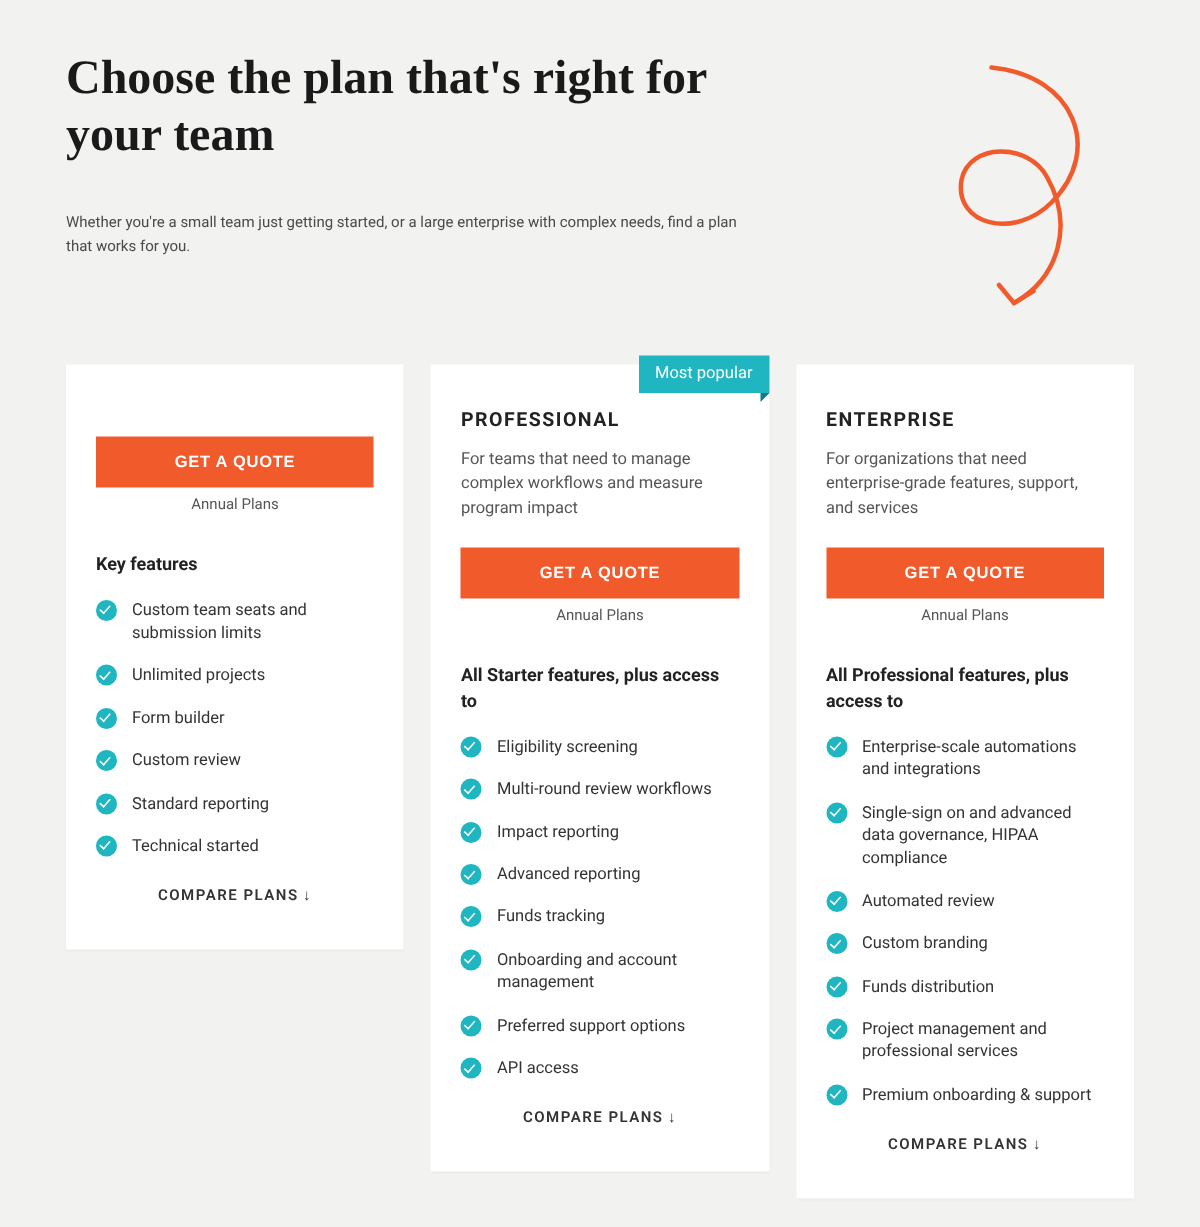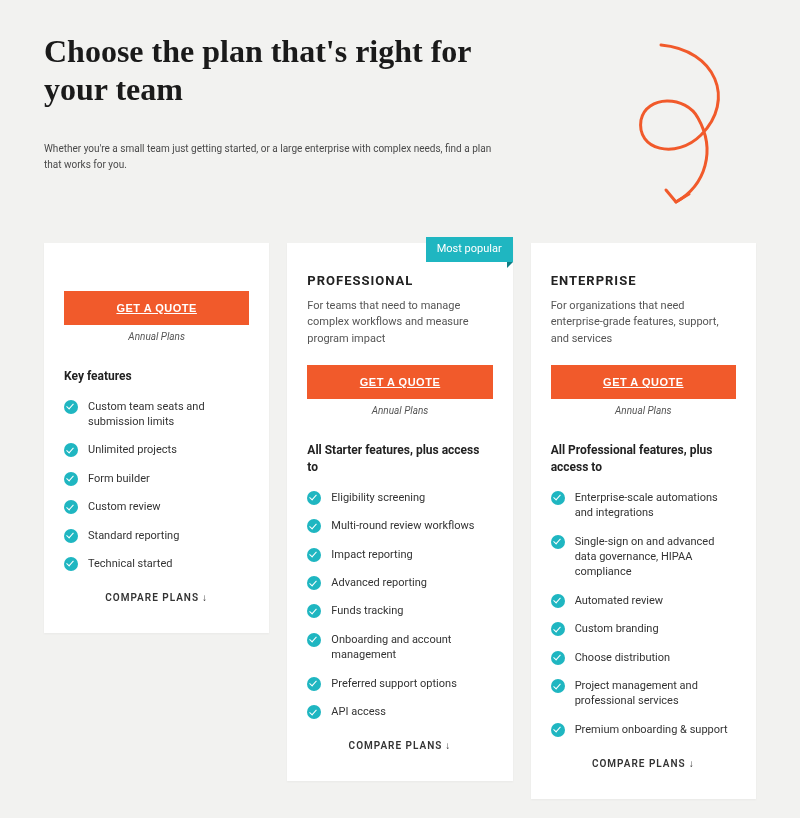--- a/index.html
+++ b/index.html
@@ -86,25 +86,23 @@
     background: #f15a2b;
     color: #fff;
     text-align: center;
     font-size: 11px;
     font-weight: 700;
     letter-spacing: 0.5px;
     padding: 11px 0;
     cursor: pointer;
     border: none;
     width: 100%;
-    text-decoration: underline;
   }
   .plan-note {
     text-align: center;
-    font-style: italic;
     font-size: 10px;
     color: #555;
     margin-top: 6px;
   }
   .features-title {
     margin-top: 26px;
     font-size: 12px;
     font-weight: 700;
     color: #222;
     line-height: 1.4;
@@ -266,21 +264,21 @@
         <li>
           <span class="check"></span>
           <span>Automated review</span>
         </li>
         <li>
           <span class="check"></span>
           <span>Custom branding</span>
         </li>
         <li>
           <span class="check"></span>
-          <span>Choose distribution</span>
+          <span>Funds distribution</span>
         </li>
         <li>
           <span class="check"></span>
           <span>Project management and professional services</span>
         </li>
         <li>
           <span class="check"></span>
           <span>Premium onboarding &amp; support</span>
         </li>
       </ul>

